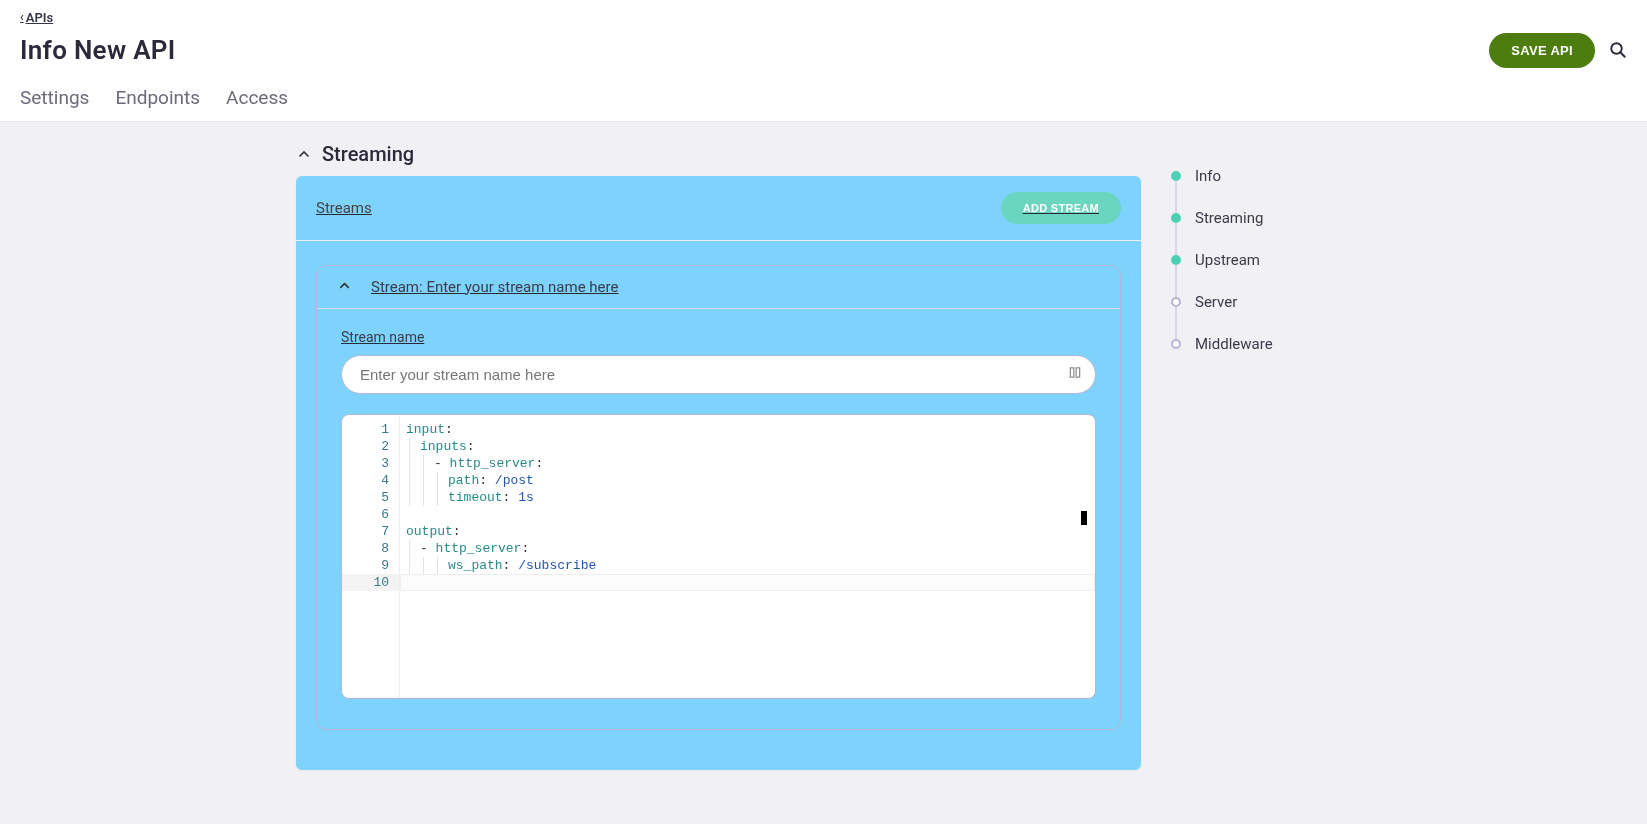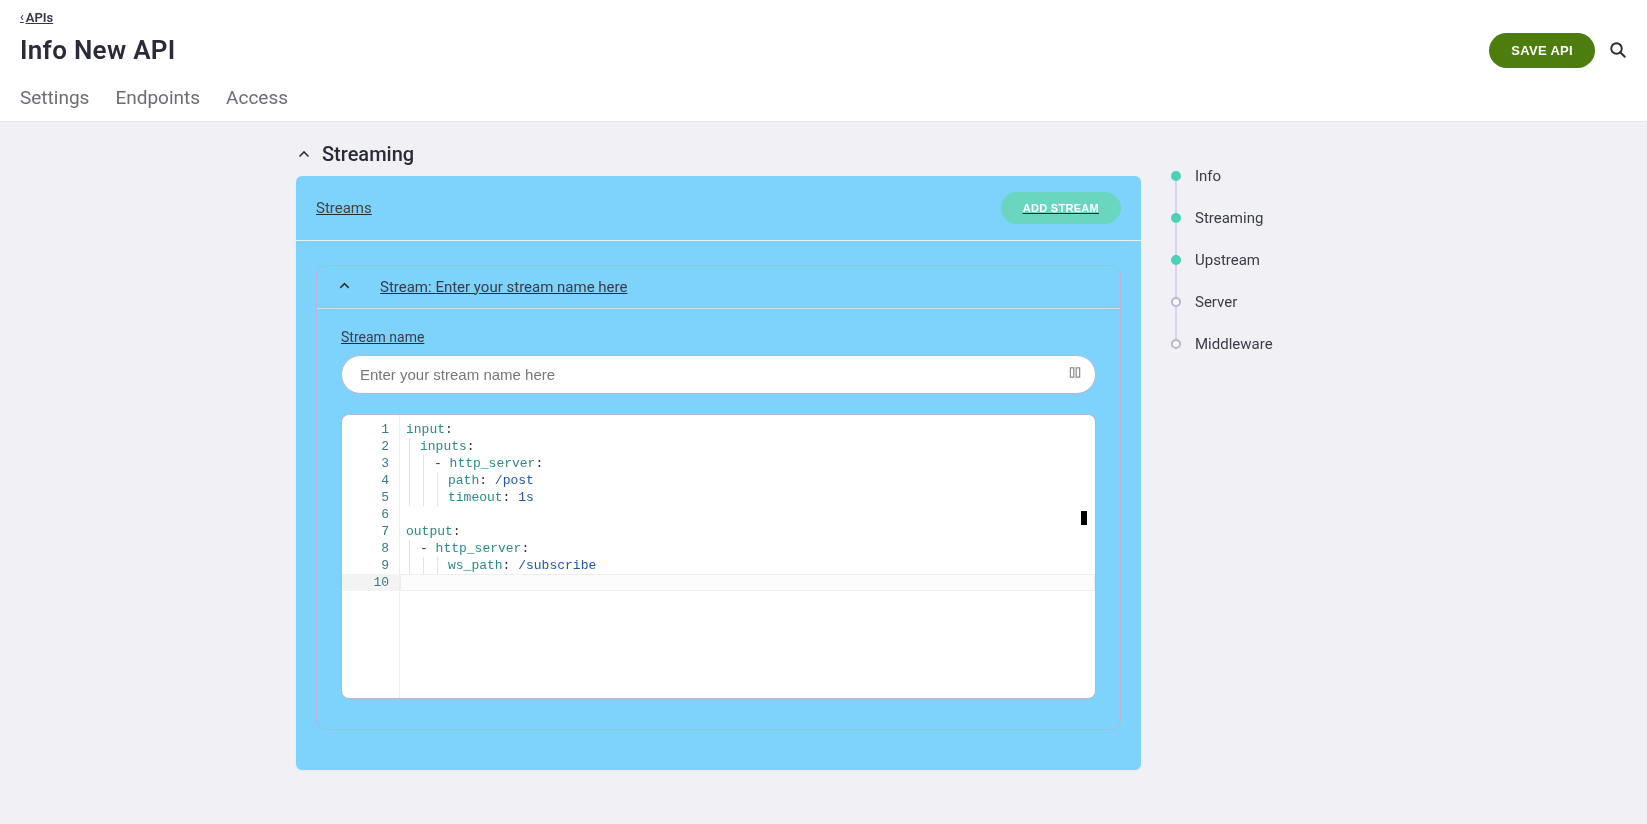--- a/index.html
+++ b/index.html
@@ -126,21 +126,21 @@
   padding: 24px 20px 40px 20px;
 }
 .stream-card {
   border: 1px solid #b8b4d4;
   border-radius: 10px;
   overflow: hidden;
 }
 .stream-card-header {
   display: flex;
   align-items: flex-end;
-  gap: 28px;
+  gap: 19px;
   padding: 12px 20px;
   border-bottom: 1px solid #ddd9ec;
   cursor: pointer;
 }
 .stream-card-title {
   font-size: 15px;
   color: #3b3b4a;
 }
 .stream-card-body {
   padding: 20px 24px 30px 24px;

